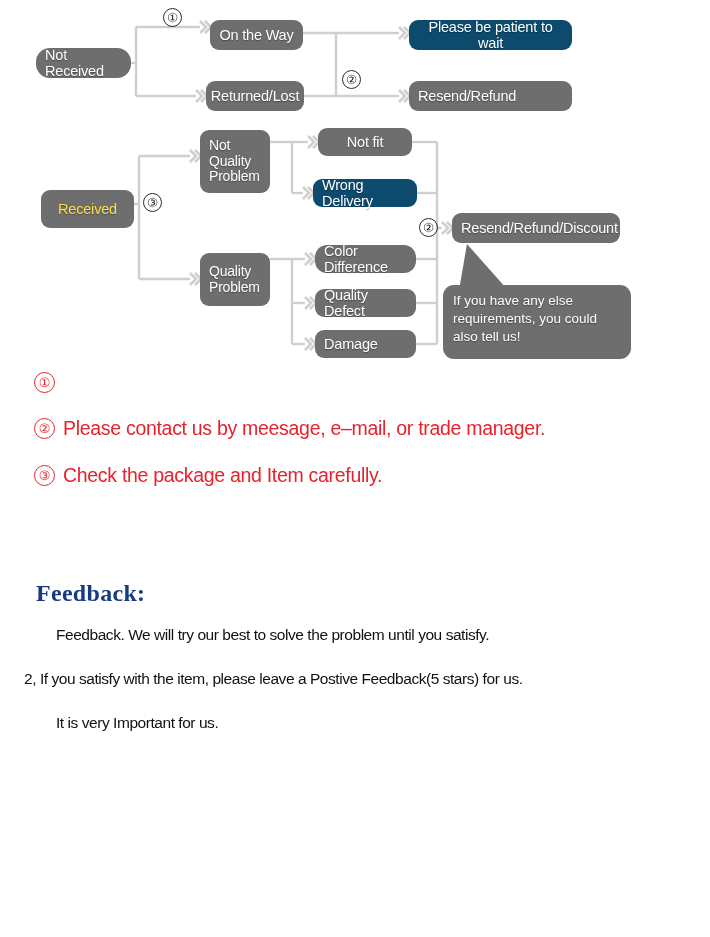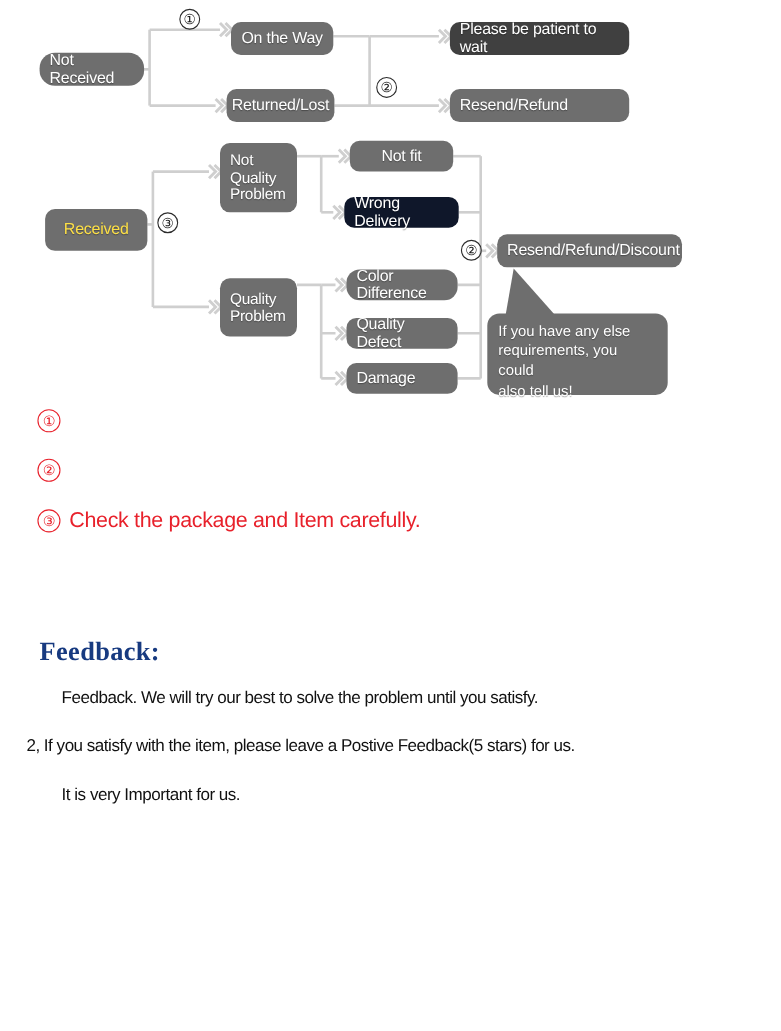--- a/index.html
+++ b/index.html
@@ -158,53 +158,54 @@
       <use href="#chev" x="442" y="228"></use>
     </g>
 
     <path d="M467,244 L513,296 L458,296 Z" fill="#6e6e6e" stroke="none"></path>
   </svg>
 
   <div id="node-host">
       <div class="node" style="left: 36px; top: 48px; width: 95px; height: 30px; background: rgb(110, 110, 110); color: rgb(255, 255, 255); border-radius: 14px;">Not Received</div>
       <div class="node center" style="left: 210px; top: 20px; width: 93px; height: 30px; background: rgb(110, 110, 110); color: rgb(255, 255, 255);">On the Way</div>
       <div class="node center" style="left: 206px; top: 81px; width: 98px; height: 30px; background: rgb(110, 110, 110); color: rgb(255, 255, 255);">Returned/Lost</div>
-      <div class="node" style="left: 409px; top: 20px; width: 163px; height: 30px; background: #404040; color: rgb(255, 255, 255);">Please be patient to wait</div>
+      <div class="node" style="left: 409px; top: 20px; width: 163px; height: 30px; background: #0c4a6e; color: rgb(255, 255, 255); text-align: center;">Please be patient to wait</div>
       <div class="node" style="left: 409px; top: 81px; width: 163px; height: 30px; background: rgb(110, 110, 110); color: rgb(255, 255, 255);">Resend/Refund</div>
       <div class="node center" style="left: 41px; top: 190px; width: 93px; height: 38px; background: rgb(110, 110, 110); color: #fde047;">Received</div>
       <div class="node multi" style="left: 200px; top: 130px; width: 70px; height: 63px; background: rgb(110, 110, 110); color: rgb(255, 255, 255);">Not
 Quality
 Problem</div>
       <div class="node multi" style="left: 200px; top: 253px; width: 70px; height: 53px; background: rgb(110, 110, 110); color: rgb(255, 255, 255);">Quality
 Problem</div>
       <div class="node center" style="left: 318px; top: 128px; width: 94px; height: 28px; background: rgb(110, 110, 110); color: rgb(255, 255, 255);">Not fit</div>
-      <div class="node center" style="left: 313px; top: 179px; width: 104px; height: 28px; background: #0f172a; color: rgb(255, 255, 255);">Wrong Delivery</div>
+      <div class="node center" style="left: 313px; top: 179px; width: 104px; height: 28px; background: #0c4a6e; color: rgb(255, 255, 255);">Wrong Delivery</div>
       <div class="node" style="left: 315px; top: 245px; width: 101px; height: 28px; background: rgb(110, 110, 110); color: rgb(255, 255, 255); border-radius: 12px;">Color Difference</div>
       <div class="node" style="left: 315px; top: 289px; width: 101px; height: 28px; background: rgb(110, 110, 110); color: rgb(255, 255, 255);">Quality Defect</div>
       <div class="node" style="left: 315px; top: 330px; width: 101px; height: 28px; background: rgb(110, 110, 110); color: rgb(255, 255, 255);">Damage</div>
       <div class="node" style="left: 452px; top: 213px; width: 168px; height: 30px; background: rgb(110, 110, 110); color: rgb(255, 255, 255);">Resend/Refund/Discount</div>
     </div>
   <div id="marker-host">
       <div class="circ" style="left: 163px; top: 8px;">①</div>
       <div class="circ" style="left: 342px; top: 70px;">②</div>
       <div class="circ" style="left: 143px; top: 193px;">③</div>
       <div class="circ" style="left: 419px; top: 218px;">②</div>
     </div>
 
-  <div class="bubble" id="bubble" style="left: 443px; top: 285px; width: 164px; height: 74px; background: rgb(110, 110, 110);">If you have any else
+  <div class="bubble" id="bubble" style="left: 443px; top: 285px; width: 188px; height: 74px; background: rgb(110, 110, 110);">If you have any else
 requirements, you could
 also tell us!</div>
 </div>
 
 <div id="notes">
     <div class="note" style="color: rgb(232, 33, 43);">
       <span class="n" style="border-color: rgb(232, 33, 43);">①</span>
     </div>
     <div class="note" style="color: rgb(232, 33, 43);">
       <span class="n" style="border-color: rgb(232, 33, 43);">②</span>
+      <span>Please contact us by meesage, e–mail, or trade manager.</span>
     </div>
     <div class="note" style="color: rgb(232, 33, 43);">
       <span class="n" style="border-color: rgb(232, 33, 43);">③</span>
       <span>Check the package and Item carefully.</span>
     </div>
   </div>
 
 <div id="feedback">
   <div id="fb-title" style="color: rgb(23, 58, 128);">Feedback:</div>
   <div id="fb-lines">

